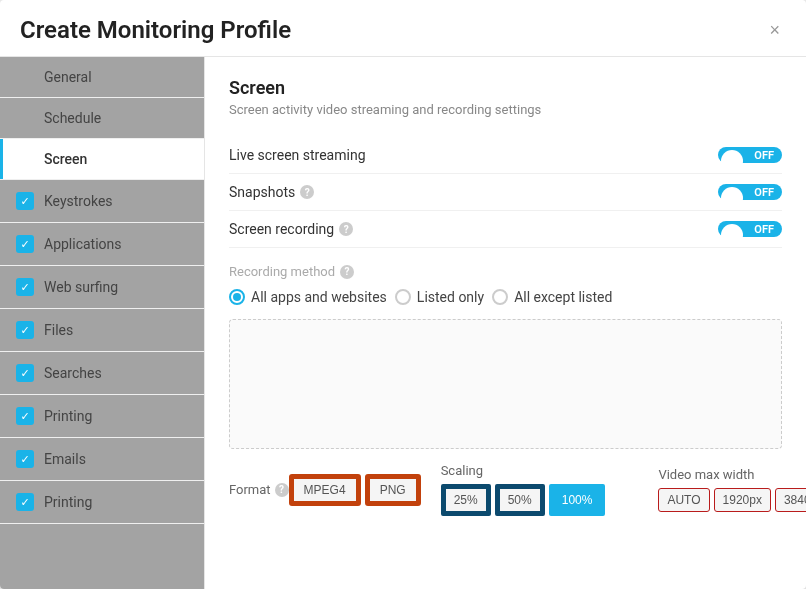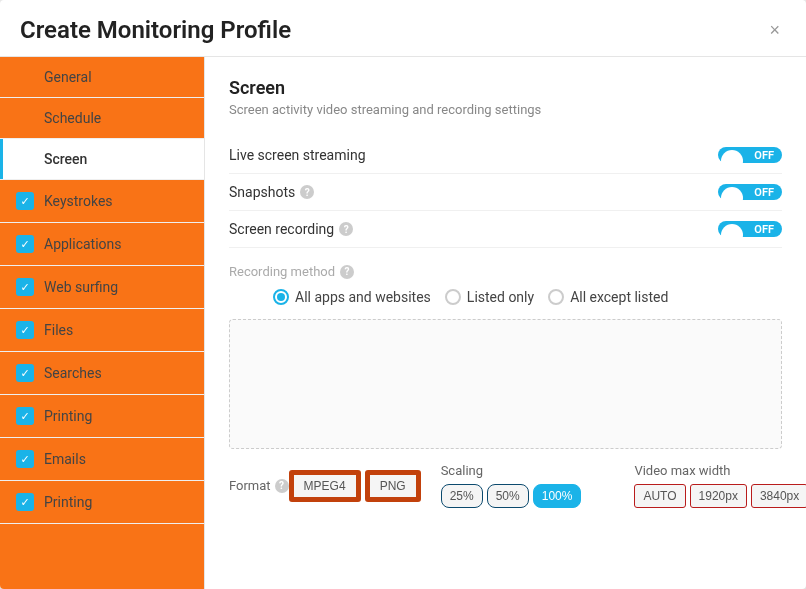--- a/index.html
+++ b/index.html
@@ -46,21 +46,21 @@
       padding: 2px 6px;
     }
     .dialog-body {
       display: flex;
       flex: 1;
       overflow: hidden;
     }
     
     .sidebar {
       width: 205px;
-      background: #f97316;
+      background: #a3a3a3;
       border-right: 1px solid #e5e5e5;
       overflow-y: auto;
       flex-shrink: 0;
     }
     .sidebar-item {
       display: flex;
       align-items: center;
       padding: 12px 16px;
       cursor: pointer;
       position: relative;
@@ -181,22 +181,21 @@
       font-size: 13px;
       color: #aaa;
       margin-bottom: 10px;
       display: flex;
       align-items: center;
       gap: 5px;
     }
     .radio-group {
       display: flex;
       align-items: center;
-      gap: 14px;
-      margin-left: 44px;
+      gap: 8px;
     }
     .radio-option {
       display: flex;
       align-items: center;
       gap: 6px;
       cursor: pointer;
       font-size: 14px;
       color: #444;
     }
     .radio-circle {
@@ -267,22 +266,22 @@
     .scaling-title {
       font-size: 13px;
       color: #666;
     }
     .scaling-buttons {
       display: flex;
       gap: 4px;
     }
     .scaling-btn {
       padding: 4px 8px;
-      border: 1px solid #0c4a6e;
-      border-radius: 8px;
+      border: 5px solid #0c4a6e;
+      border-radius: 2px;
       background: #f5f5f5;
       font-size: 12px;
       color: #555;
       cursor: pointer;
     }
     .scaling-btn.active {
       background: #1ab3e8;
       color: #fff;
       border-color: #1ab3e8;
     }

